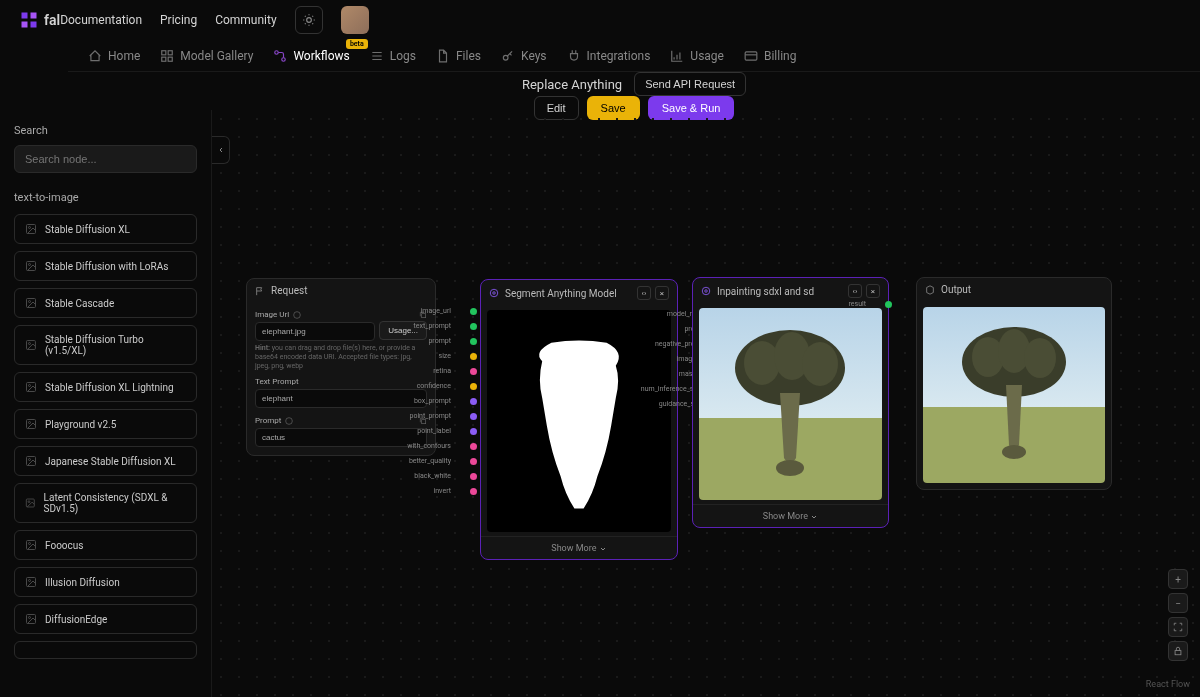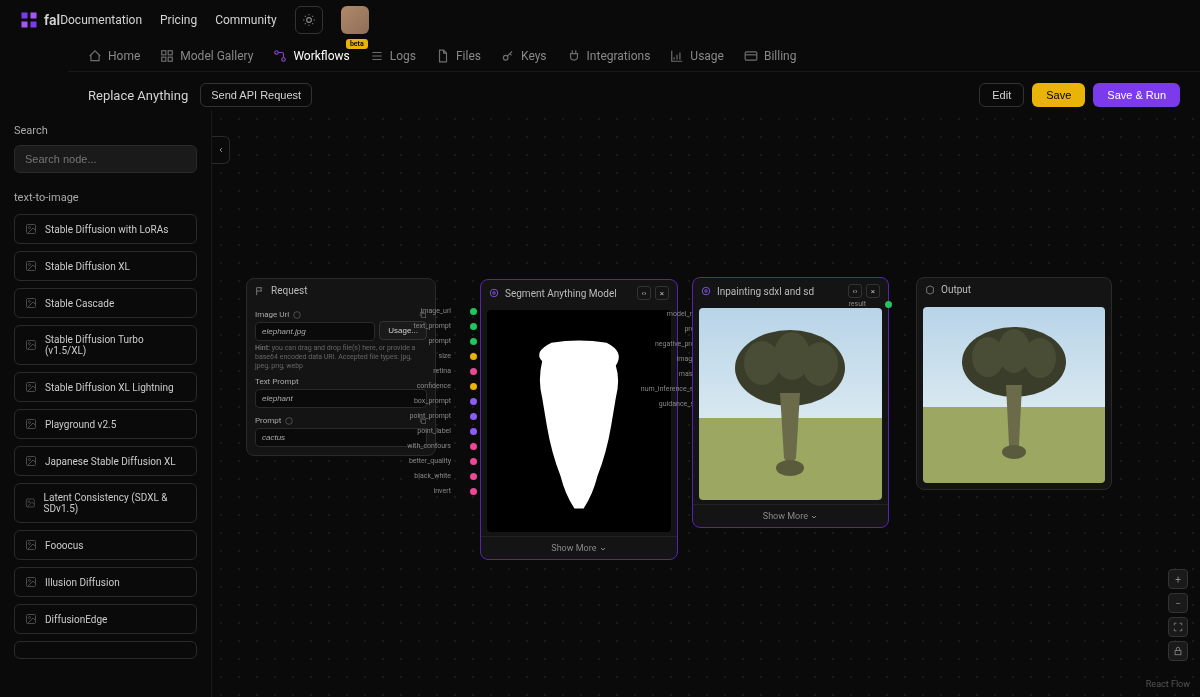--- a/index.html
+++ b/index.html
@@ -15,21 +15,21 @@
 .avatar { width: 28px; height: 28px; border-radius: 6px; background: linear-gradient(135deg,#b08968,#8d6e5a); }
 
 
 .tabs { height: 32px; display: flex; align-items: center; padding: 0 20px; gap: 20px; border-bottom: 1px solid #1a1a1a; margin-left: 68px; }
 .tab { display: flex; align-items: center; gap: 6px; color: #888; font-size: 12px; cursor: pointer; position: relative; padding: 6px 0; }
 .tab.active { color: #fff; }
 .tab-icon { width: 14px; height: 14px; opacity: 0.8; }
 .badge { position: absolute; top: -4px; right: -18px; background: #eab308; color: #000; font-size: 7px; padding: 1px 4px; border-radius: 3px; font-weight: 600; }
 
 
-.toolbar { height: 46px; display: flex; align-items: center; padding: 0 20px 0 88px; justify-content: space-between; }
+.toolbar { height: 46px; display: flex; align-items: center; padding: 0 20px 0 88px; justify-content: space-between; flex-direction: column; }
 .toolbar-left { display: flex; align-items: center; gap: 12px; }
 .wf-name { color: #d4d4d4; font-size: 13px; }
 .btn-outline { background: transparent; border: 1px solid #333; color: #d4d4d4; padding: 5px 10px; border-radius: 6px; font-size: 11px; cursor: pointer; }
 .toolbar-right { display: flex; gap: 8px; }
 .btn-edit { background: transparent; border: 1px solid #333; color: #d4d4d4; padding: 5px 12px; border-radius: 6px; font-size: 11px; cursor: pointer; }
 .btn-save { background: #eab308; border: none; color: #000; padding: 5px 14px; border-radius: 6px; font-size: 11px; font-weight: 500; cursor: pointer; }
 .btn-run { background: #7c3aed; border: none; color: #fff; padding: 5px 14px; border-radius: 6px; font-size: 11px; font-weight: 500; cursor: pointer; }
 
 
 .sidebar { position: absolute; top: 110px; left: 0; width: 212px; bottom: 0; padding: 14px; overflow-y: auto; border-right: 1px solid #1a1a1a; }
@@ -48,21 +48,21 @@
 
 .node { position: absolute; background: #141414; border: 1px solid #2a2a2a; border-radius: 8px; font-size: 9px; margin-top: 24px; }
 .node.purple { border-color: #5b21b6; }
 .node-header { display: flex; align-items: center; padding: 6px 8px; gap: 6px; color: #bbb; font-size: 10px; }
 .node-header-icon { width: 10px; height: 10px; }
 .node-btns { margin-left: auto; display: flex; gap: 4px; }
 .node-btn { width: 14px; height: 14px; border: 1px solid #333; border-radius: 3px; display: flex; align-items: center; justify-content: center; font-size: 8px; cursor: pointer; }
 
 .node-body { padding: 4px 8px 8px; }
 .field-label { font-size: 8px; color: #aaa; margin-top: 4px; display: flex; align-items: center; gap: 4px; }
-.field-input { width: 100%; background: #0a0a0a; border: 1px solid #2a2a2a; border-radius: 4px; padding: 4px 6px; font-size: 8px; color: #aaa; margin-top: 3px; font-style: italic; }
+.field-input { width: 100%; background: #0a0a0a; border: 1px solid #2a2a2a; border-radius: 4px; padding: 4px 6px; font-size: 8px; color: #aaa; margin-top: 3px; }
 .field-row { display: flex; gap: 4px; align-items: center; }
 .choose-btn { background: #1a1a1a; border: 1px solid #333; border-radius: 4px; padding: 4px 8px; font-size: 8px; color: #ccc; cursor: pointer; }
 .hint { font-size: 7px; color: #666; margin-top: 3px; line-height: 1.3; }
 
 .show-more { text-align: center; padding: 6px; font-size: 9px; color: #888; cursor: pointer; border-top: 1px solid #222; }
 
 .img-box { background: #000; border-radius: 4px; display: flex; align-items: center; justify-content: center; overflow: hidden; position: relative; }
 
 
 .ports-out { position: absolute; right: -4px; top: 22px; display: flex; flex-direction: column; gap: 3px; }
@@ -185,29 +185,29 @@
   <div class="search-label">Search</div>
   <input class="search-input" placeholder="Search node..." style="">
   <div id="sidebar-cats">
       <div class="cat-label">text-to-image</div>
       <div class="model-item">
         <svg class="model-icon" viewBox="0 0 24 24" fill="none" stroke="#888" stroke-width="2">
           <rect x="3" y="3" width="18" height="18" rx="2"></rect>
           <circle cx="9" cy="9" r="2"></circle>
           <path d="M21 15l-5-5L5 21"></path>
         </svg>
+        <span>Stable Diffusion XL</span>
+      </div>
+      <div class="model-item">
+        <svg class="model-icon" viewBox="0 0 24 24" fill="none" stroke="#888" stroke-width="2">
+          <rect x="3" y="3" width="18" height="18" rx="2"></rect>
+          <circle cx="9" cy="9" r="2"></circle>
+          <path d="M21 15l-5-5L5 21"></path>
+        </svg>
         <span>Stable Diffusion with LoRAs</span>
-      </div>
-      <div class="model-item">
-        <svg class="model-icon" viewBox="0 0 24 24" fill="none" stroke="#888" stroke-width="2">
-          <rect x="3" y="3" width="18" height="18" rx="2"></rect>
-          <circle cx="9" cy="9" r="2"></circle>
-          <path d="M21 15l-5-5L5 21"></path>
-        </svg>
-        <span>Stable Diffusion XL</span>
       </div>
       <div class="model-item">
         <svg class="model-icon" viewBox="0 0 24 24" fill="none" stroke="#888" stroke-width="2">
           <rect x="3" y="3" width="18" height="18" rx="2"></rect>
           <circle cx="9" cy="9" r="2"></circle>
           <path d="M21 15l-5-5L5 21"></path>
         </svg>
         <span>Stable Cascade</span>
       </div>
       <div class="model-item">

